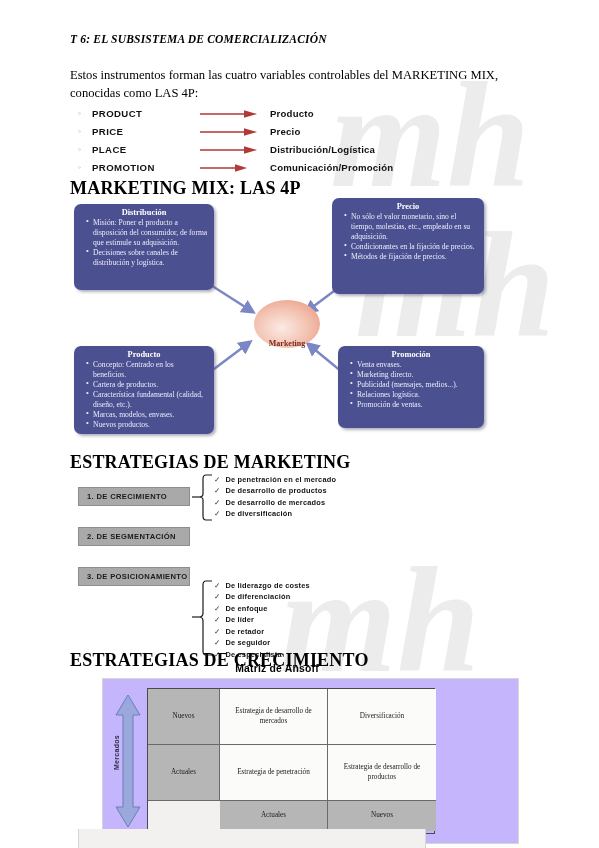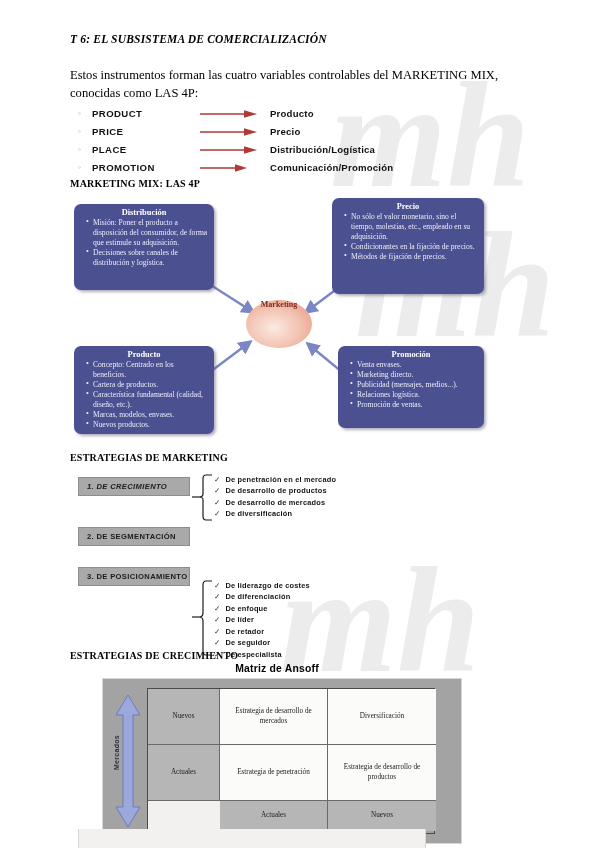--- a/index.html
+++ b/index.html
@@ -94,21 +94,21 @@
     letter-spacing: .2px;
     color: #111;
   }
 
   
   .h-sec {
     position: absolute;
     left: 70px;
     font-family: "Liberation Serif", serif;
     font-weight: 700;
-    font-size: 10px;
+    font-size: 18px;
     letter-spacing: .2px;
   }
   #h-mix     { top: 178px; }
   #h-estrat  { top: 452px; }
   #h-crec    { top: 650px; }
 
   
   #mix-diagram {
     position: absolute;
     left: 70px;
@@ -152,28 +152,28 @@
     top: -1px;
     font-size: 8px;
   }
   #box-distribucion { left: 4px;   top: 8px;   width: 140px; height: 86px; }
   #box-precio       { left: 262px; top: 2px;   width: 152px; height: 96px; }
   #box-producto     { left: 4px;   top: 150px; width: 140px; height: 88px; }
   #box-promocion    { left: 268px; top: 150px; width: 146px; height: 82px; }
 
   #mkt-circle {
     position: absolute;
-    left: 176px;
+    left: 184px;
     top: 104px;
     width: 66px;
     height: 48px;
     border-radius: 50%;
     background: radial-gradient(ellipse at 42% 58%, #fbeae4 0%, #f3c3b2 48%, #e8907a 100%);
     display: flex;
-    align-items: flex-start;
+    align-items: flex-end;
     justify-content: center;
   }
   #mkt-circle span {
     font-family: "Liberation Serif", serif;
     font-weight: 700;
     font-size: 8px;
     color: #7b2a1c;
   }
   #mix-arrows { position: absolute; left: 0; top: 0; }
 
@@ -194,21 +194,21 @@
     font-weight: 700;
     font-size: 7.6px;
     letter-spacing: .35px;
     display: flex;
     align-items: center;
     padding-left: 8px;
     box-sizing: border-box;
     height: 19px;
     width: 112px;
   }
-  #gbox-1 { left: 0px; top: 7px; font-style: italic; }
+  #gbox-1 { left: 0px; top: 17px; }
   #gbox-2 { left: 0px; top: 57px; }
   #gbox-3 { left: 0px; top: 97px; }
   #gbox-4 { left: 0px; top: 138px; }
 
   .checklist {
     position: absolute;
     font-family: "Liberation Sans", sans-serif;
     font-weight: 700;
     font-size: 7.4px;
     letter-spacing: .2px;
@@ -233,23 +233,23 @@
   #ansoff-title {
     font-family: "Liberation Sans", sans-serif;
     font-weight: 700;
     font-size: 10.4px;
     text-align: center;
     margin-bottom: 4px;
     letter-spacing: .2px;
   }
   #ansoff-figure {
     position: relative;
-    width: 360px;
+    width: 417px;
     height: 166px;
-    background: #a3a3a3;
+    background: #c4b5fd;
     border: 1px solid #d8d6d2;
     box-sizing: border-box;
     overflow: hidden;
   }
   #ansoff-inner {
     position: absolute;
     left: 44px;
     top: 9px;
     width: 288px;
     height: 146px;

